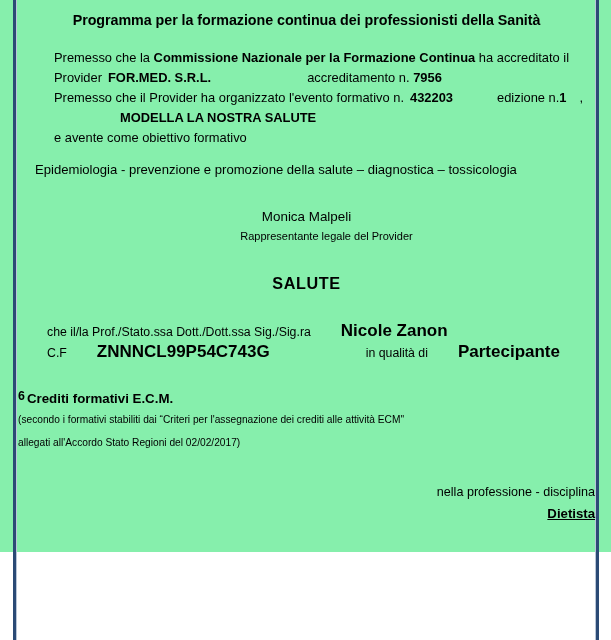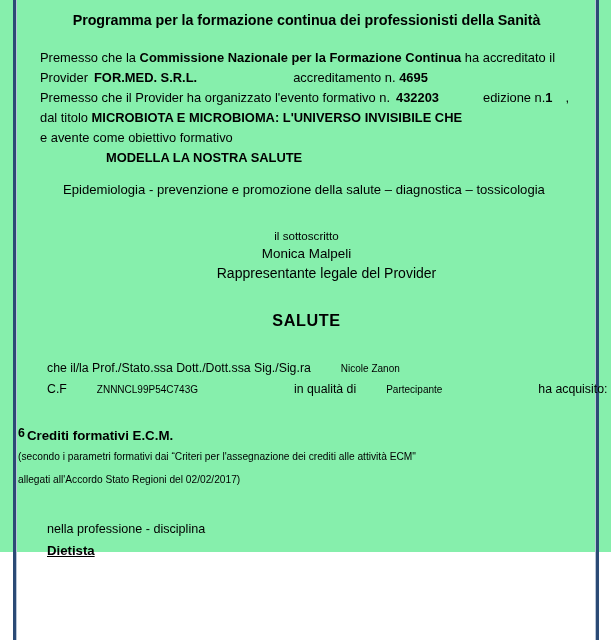--- a/index.html
+++ b/index.html
@@ -50,76 +50,75 @@
 
   .doc-title {
     text-align: center;
     font-weight: bold;
     font-size: 14.3px;
     letter-spacing: -0.05px;
     margin-top: 12px;
     white-space: nowrap;
   }
 
-  .body-block { margin-top: 20px; padding-left: 22px; }
+  .body-block { margin-top: 20px; padding-left: 36px; }
 
   .line {
     font-size: 12.9px;
     line-height: 20px;
     white-space: nowrap;
   }
   .b { font-weight: bold; }
   .sp-xs { display: inline-block; width: 6px; }
   .sp-sm { display: inline-block; width: 13px; }
   .sp-md { display: inline-block; width: 26px; }
   .sp-lg { display: inline-block; width: 44px; }
   .sp-xxl { display: inline-block; width: 96px; }
 
   .title-indent { padding-left: 66px; }
 
   .objective-block {
     margin-top: 12px;
-    padding-left: 31px;
-    margin-left: 14px;
+    padding-left: 17px;
   }
   .objective-line {
     font-size: 13.1px;
     line-height: 19px;
     font-weight: 500;
     white-space: nowrap;
   }
 
   .undersigned {
     margin-top: 28px;
     text-align: center;
   }
   .undersigned .small { font-size: 11.6px; line-height: 17px; }
   .undersigned .name { font-size: 13.4px; font-weight: normal; line-height: 20px; }
-  .undersigned .role { font-size: 14px; line-height: 19px; padding-left: 40px; }
+  .undersigned .role { font-size: 11px; line-height: 19px; padding-left: 40px; }
 
   .attesta {
     margin-top: 28px;
     text-align: center;
     font-size: 16.2px;
     font-weight: bold;
     letter-spacing: 0.6px;
   }
 
   .recipient-block {
     margin-top: 28px;
     padding-left: 29px;
   }
   .recipient-line {
     font-size: 12.3px;
     line-height: 20px;
     white-space: nowrap;
   }
   .recipient-line .big-b {
-    font-size: 10px;
-    font-weight: normal;
+    font-size: 17px;
+    font-weight: bold;
     padding-left: 24px;
   }
 
   .credits-block {
     margin-top: 26px;
     text-align: left;
   }
   .credits-main {
     font-size: 13.3px;
     font-weight: bold;
@@ -136,20 +135,21 @@
   }
 
   .profession-block {
     margin-top: 30px;
     padding-left: 29px;
   }
   .profession-line {
     font-size: 12.6px;
     line-height: 21px;
     white-space: nowrap;
+    text-align: right;
   }
   .profession-value {
     font-size: 13.2px;
     font-weight: bold;
     text-decoration: underline;
   }
 </style>
 </head>
 <body>
 
@@ -165,66 +165,61 @@
     <div class="body-block">
 
       <div class="line">
         <span>Premesso che la</span>
         <span class="b">Commissione Nazionale per la Formazione Continua</span>
         <span>ha accreditato il</span>
       </div>
 
       <div class="line">
         <span>Provider</span><span class="sp-xs"></span><span class="b">FOR.MED. S.R.L.</span><span class="sp-xxl"></span><span>accreditamento n.</span>
-        <span class="b">4695</span>
+        <span class="b">7956</span>
       </div>
 
       <div class="line">
         <span>Premesso che il Provider ha organizzato l'evento formativo n.</span><span class="sp-xs"></span><span class="b">432203</span><span class="sp-lg"></span><span>edizione n.</span><span class="b">1</span><span class="sp-sm"></span><span>,</span>
       </div>
 
 
-      <div class="line">
-        <span>dal titolo</span>
-        <span class="b">MICROBIOTA E MICROBIOMA: L'UNIVERSO INVISIBILE CHE</span>
-      </div>
-
-      <div class="line">e avente come obiettivo formativo</div>
 
       <div class="line title-indent">
         <span class="b">MODELLA LA NOSTRA SALUTE</span>
       </div>
+
+      <div class="line">e avente come obiettivo formativo</div>
     </div>
 
     <div class="objective-block">
       <div class="objective-line">Epidemiologia - prevenzione e promozione della salute – diagnostica – tossicologia</div>
     </div>
 
     <div class="undersigned">
-      <div class="small">il sottoscritto</div>
       <div class="name">Monica Malpeli</div>
       <div class="role">Rappresentante legale del Provider</div>
     </div>
 
     <div class="attesta">SALUTE</div>
 
     <div class="recipient-block">
       <div class="recipient-line">
         <span>che il/la Prof./Stato.ssa Dott./Dott.ssa Sig./Sig.ra</span><span class="sp-xs"></span><span class="big-b">Nicole Zanon</span>
       </div>
       <div class="recipient-line">
         <span>C.F</span><span class="sp-xs"></span><span class="big-b">ZNNNCL99P54C743G</span><span class="sp-xxl"></span><span>in qualità di</span><span class="sp-xs"></span><span class="big-b">Partecipante</span><span class="sp-xxl"></span><span>ha acquisito:</span>
       </div>
     </div>
 
     <div class="credits-block">
       <div class="credits-main">
         <span class="num">6</span><span>Crediti formativi E.C.M.</span>
       </div>
-      <div class="credits-note">(secondo i parametri formativi dai “Criteri per l'assegnazione dei crediti alle attività ECM"</div>
+      <div class="credits-note">(secondo i formativi stabiliti dai “Criteri per l'assegnazione dei crediti alle attività ECM"</div>
       <div class="credits-note">allegati all'Accordo Stato Regioni del 02/02/2017)</div>
     </div>
 
     <div class="profession-block">
       <div class="profession-line">nella professione -  disciplina</div>
       <div class="profession-line profession-value">Dietista</div>
     </div>
 
   </div>
 </div>

